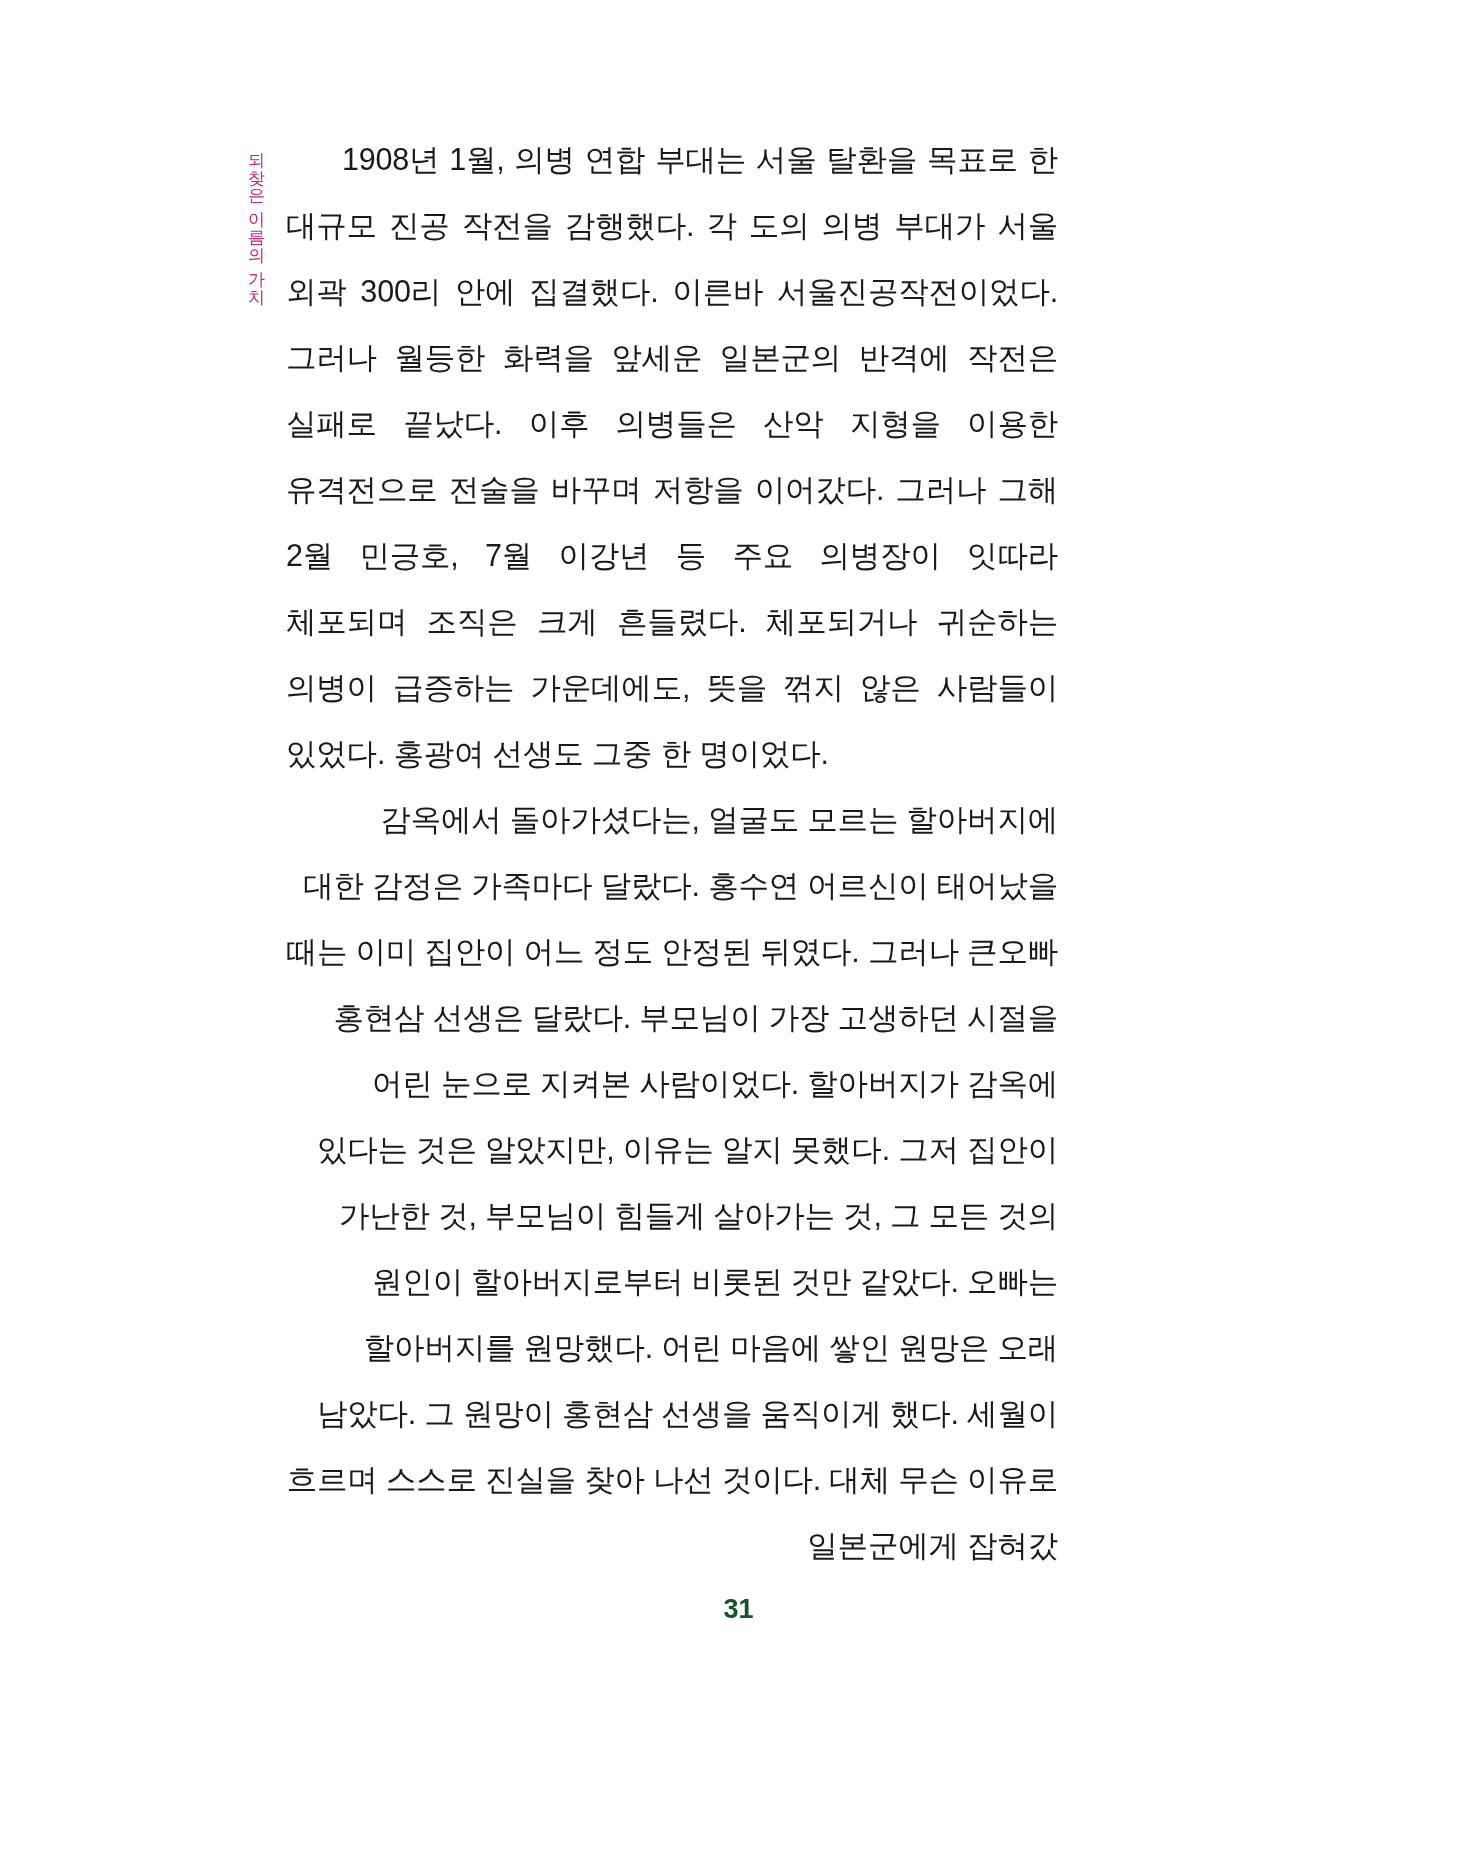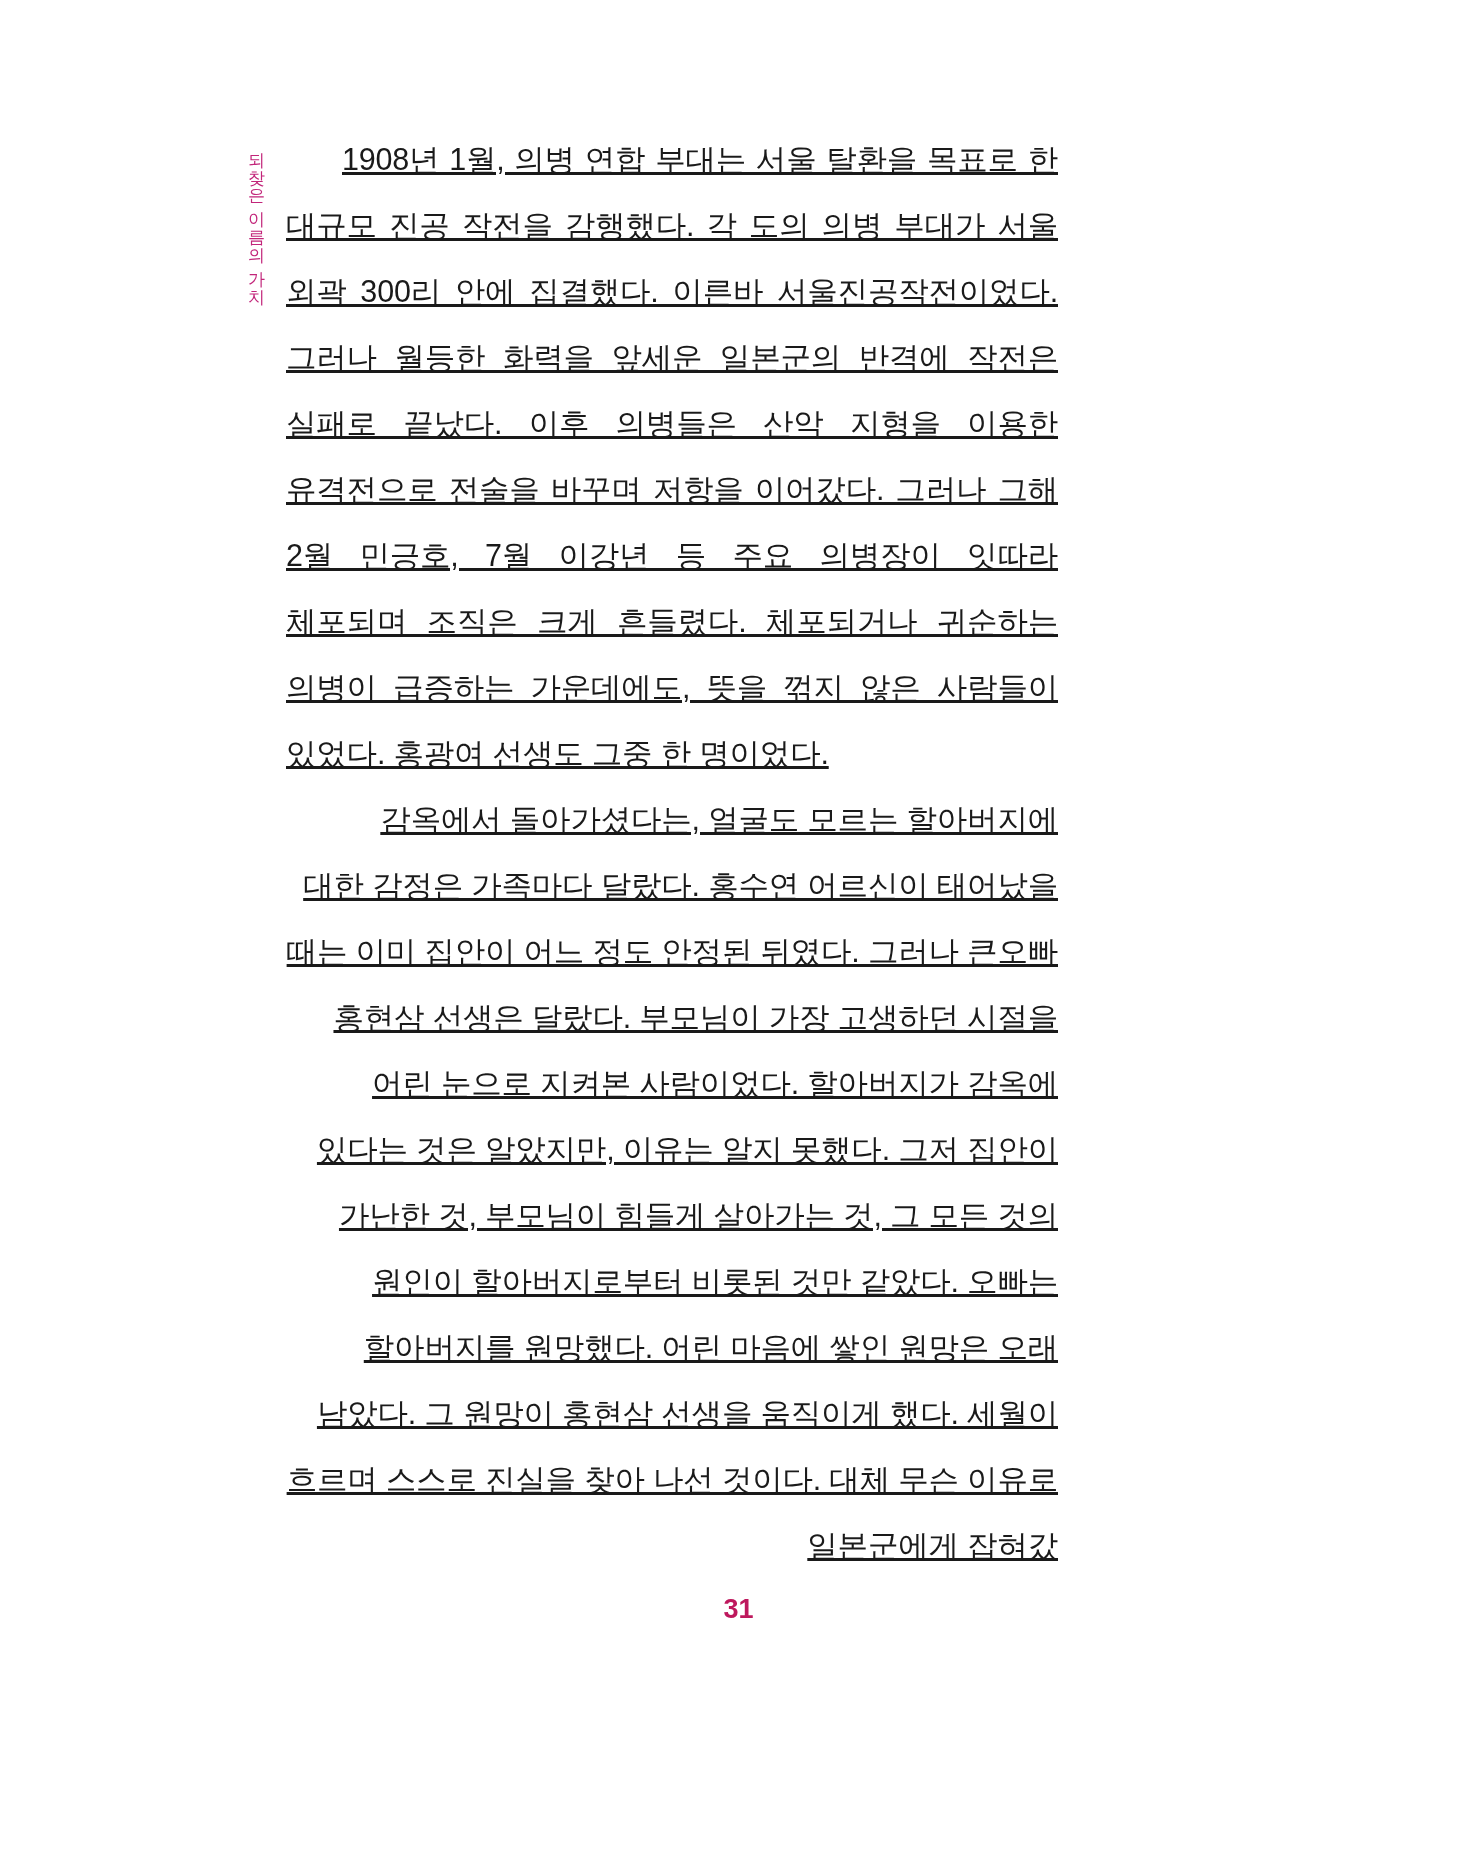--- a/index.html
+++ b/index.html
@@ -43,35 +43,34 @@
     margin: 0;
     font-size: 30.5px;
     line-height: 66px;
     text-align: justify;
     text-justify: inter-character;
     word-break: keep-all;
     letter-spacing: -0.2px;
   }
   p.para.indent {
     text-indent: 56px;
-    text-decoration: underline;
   }
   p.para.last-free {
     text-align: right;
   }
 
   .page-number {
     position: absolute;
     left: 0;
     top: 1594px;
     width: 1457px;
     text-align: center;
     font-size: 27px;
     font-weight: bold;
-    color: #be185d;
+    color: #14532d;
     padding-left: 20px;
     box-sizing: border-box;
   }
 </style>
 </head>
 <body>
 
 <div class="running-head">되찾은 이름의 가치</div>
 
 <div class="page-body">

